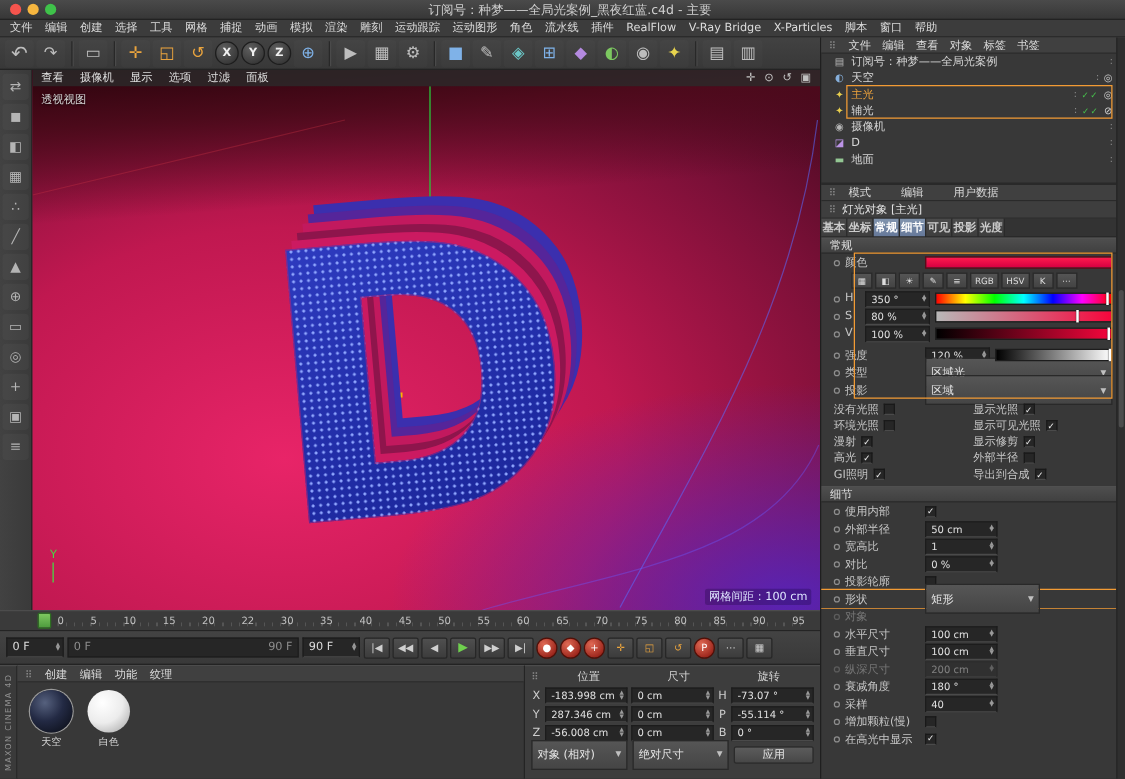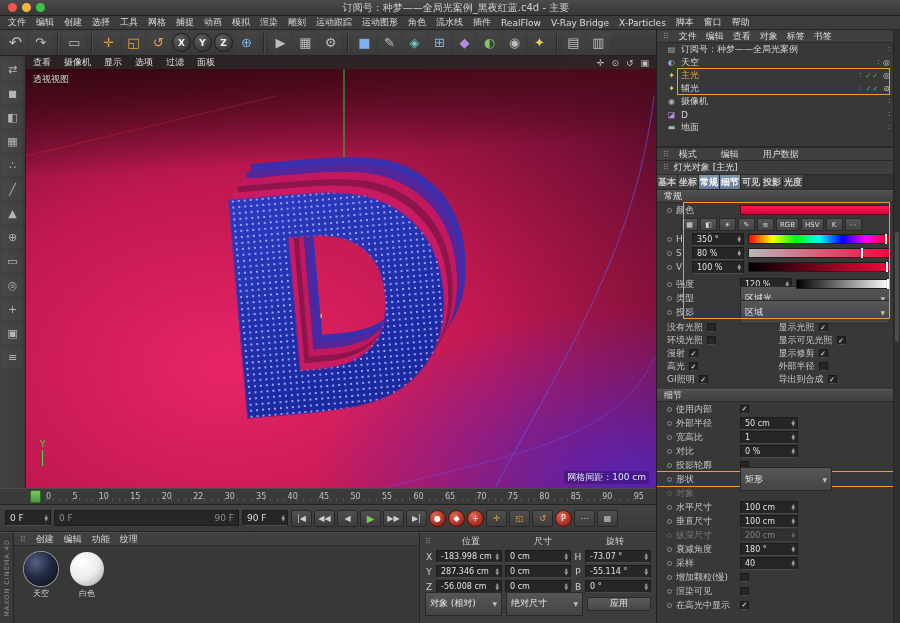--- a/index.html
+++ b/index.html
@@ -991,26 +991,20 @@
 
           </div>
 
           <div class="arow">
             <span class="adot"></span>
             <span class="alabel">增加颗粒(慢)</span>
             <div class="cbox"></div>
 
           </div>
 
-          <div class="arow">
-            <span class="adot"></span>
-            <span class="alabel">渲染可见</span>
-            <div class="cbox"></div>
-
-          </div>
 
           <div class="arow">
             <span class="adot"></span>
             <span class="alabel">在高光中显示</span>
             <div class="cbox checked"></div>
 
           </div>
         </div>
     </div>
 

